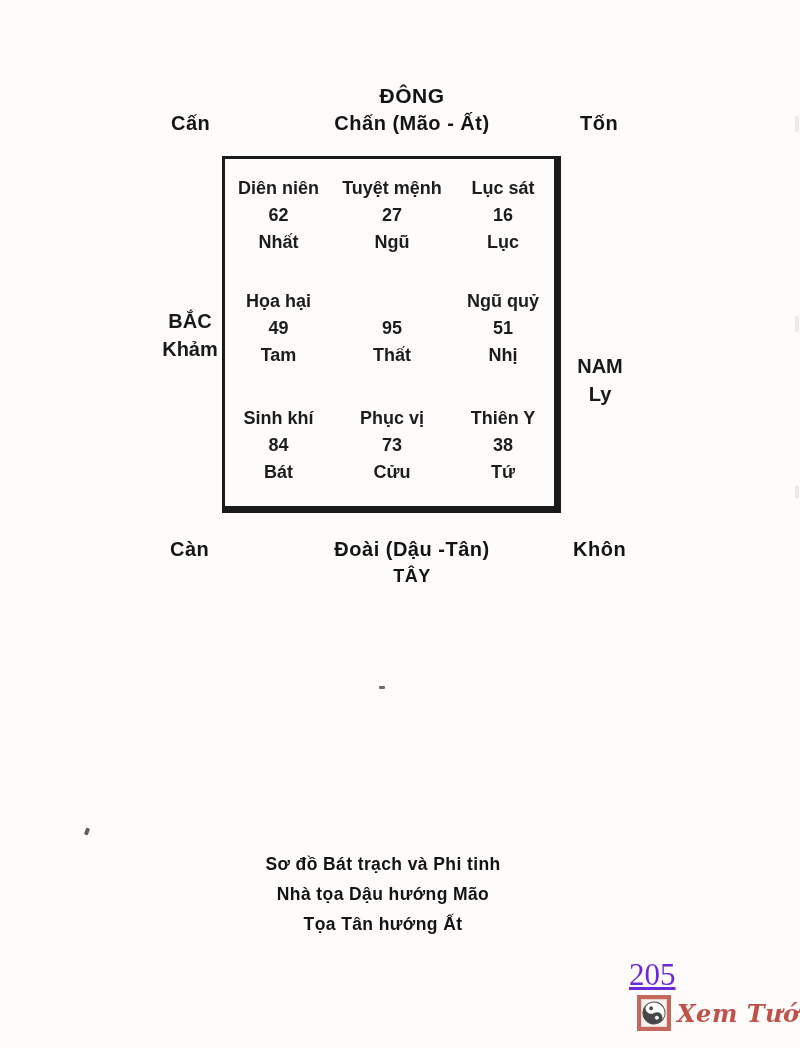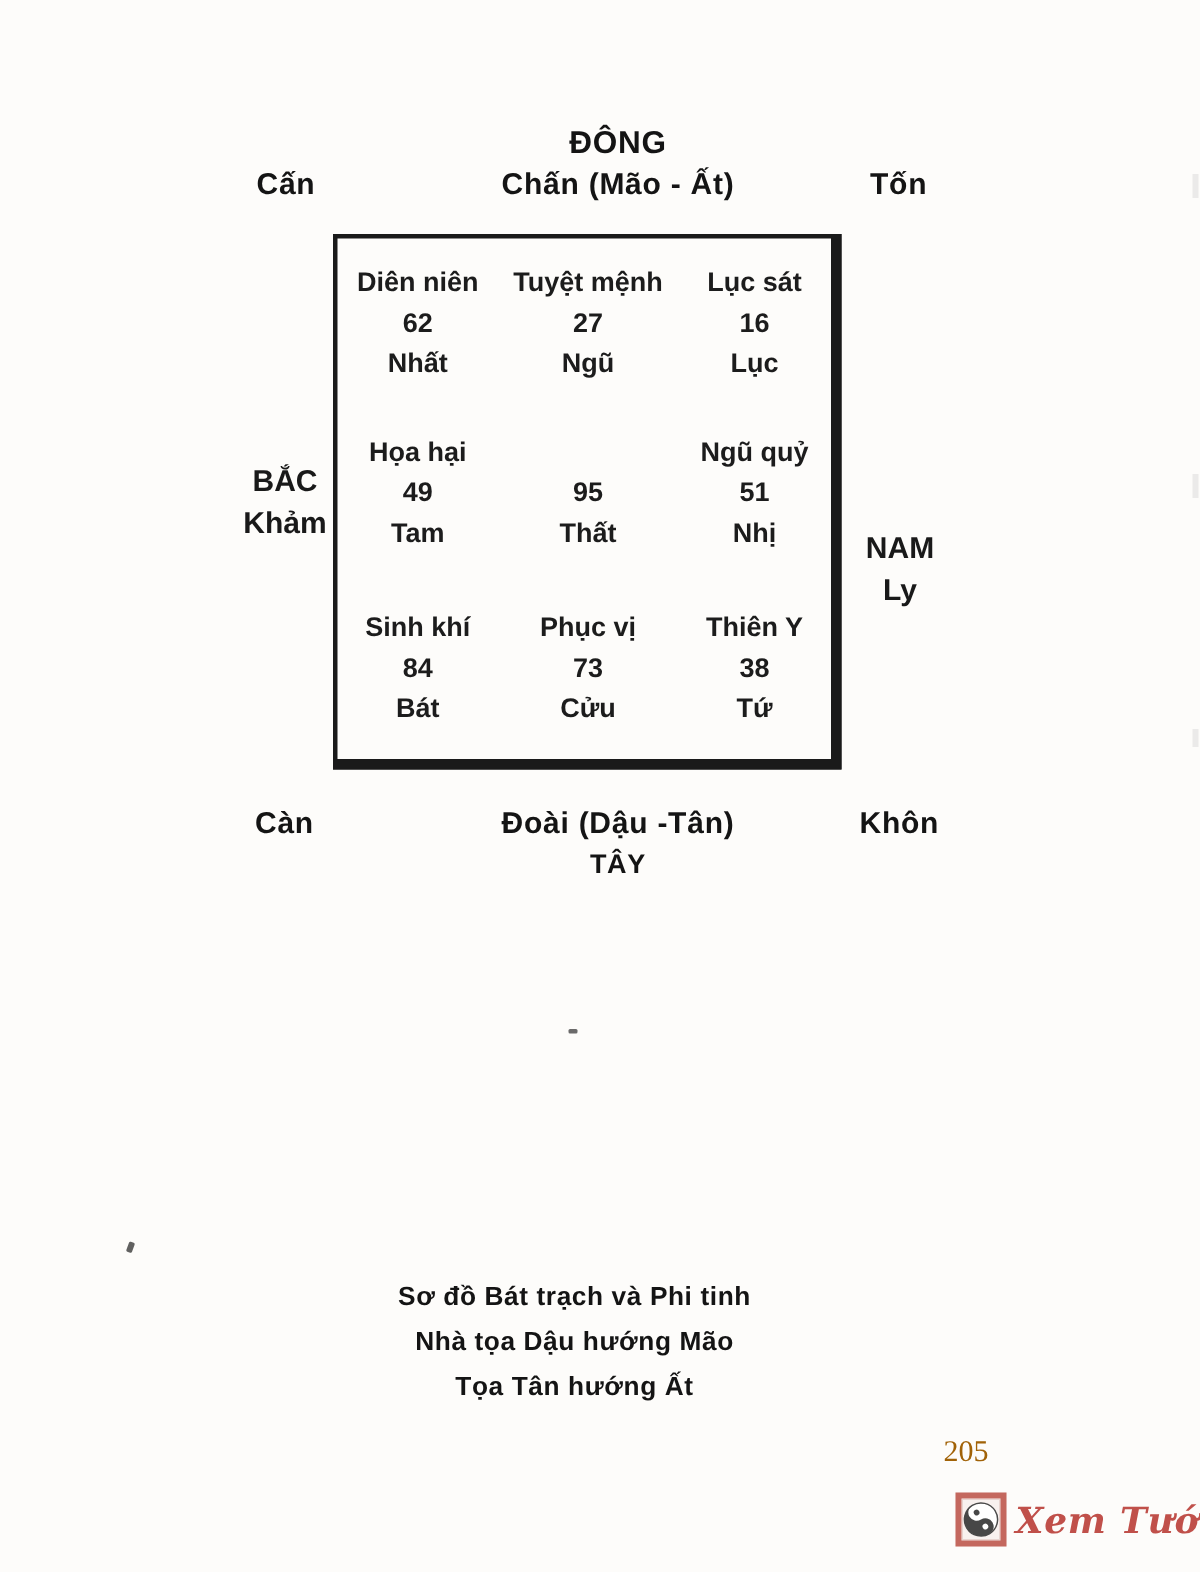--- a/index.html
+++ b/index.html
@@ -78,22 +78,23 @@
     letter-spacing:0.4px;
     color:#141414;
     white-space:nowrap;
   }
 
   
   .page-number {
     position:absolute;
     left:629px; top:957px;
     font-family:"Liberation Serif","DejaVu Serif",serif;
-    font-size:20px;
-    color:#a16207;
+    font-size:31px;
+    color:#6d28d9;
+    text-decoration:underline;
   }
 
   
   .watermark { position:absolute; left:637px; top:995px; display:flex; align-items:center; }
   .wm-icon {
     width:34px; height:36px;
     border:4px solid #c4685e;
     background:#f8f1ef;
     display:flex; align-items:center; justify-content:center;
     box-shadow:inset 0 0 0 1px #e8d4d0;

